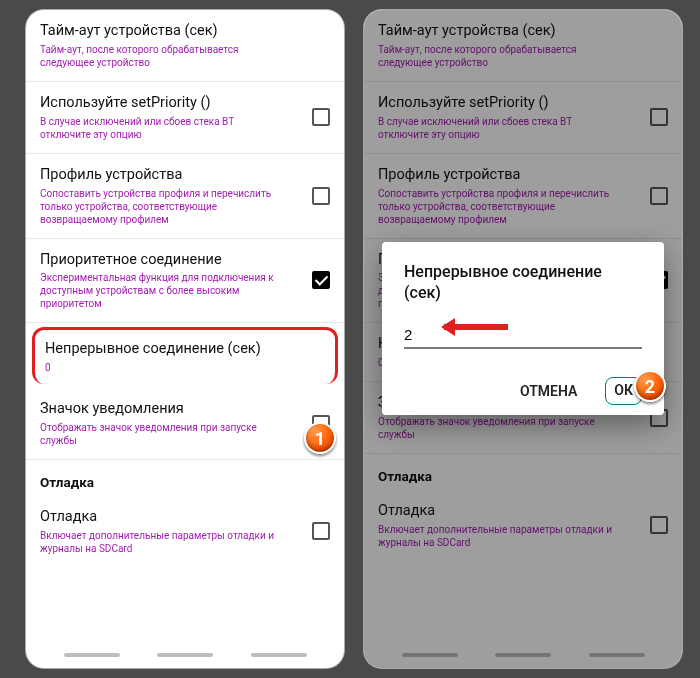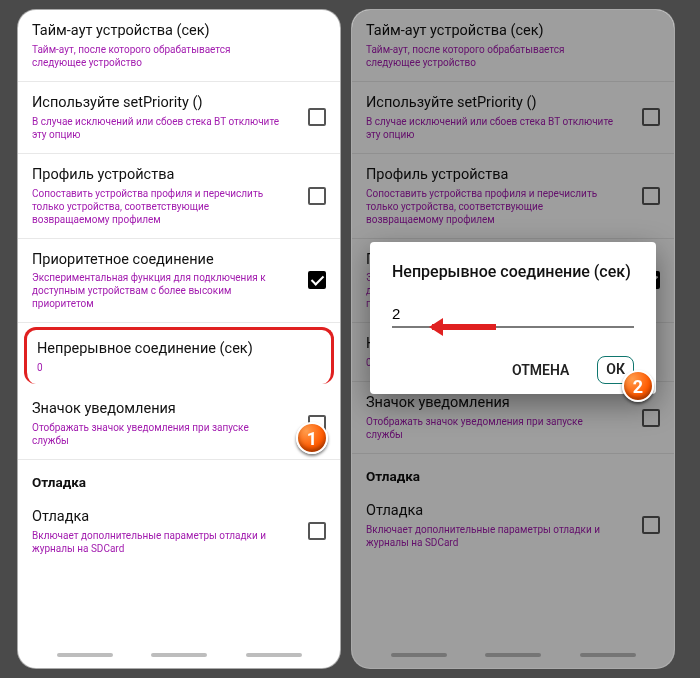--- a/index.html
+++ b/index.html
@@ -17,20 +17,21 @@
     padding: 10px 18px;
   }
   .phone {
     width: 322px;
     height: 658px;
     background: #fff;
     border-radius: 18px;
     overflow: hidden;
     position: relative;
     box-shadow: 0 0 0 1px #aaa;
+    margin-left: 8px;
   }
   .phone.dimmed .list { background: #fff; }
   .phone.dimmed .overlay {
     position: absolute; inset: 0;
     background: rgba(0,0,0,0.38);
     z-index: 5;
   }
   .list {
     padding: 0;
   }

